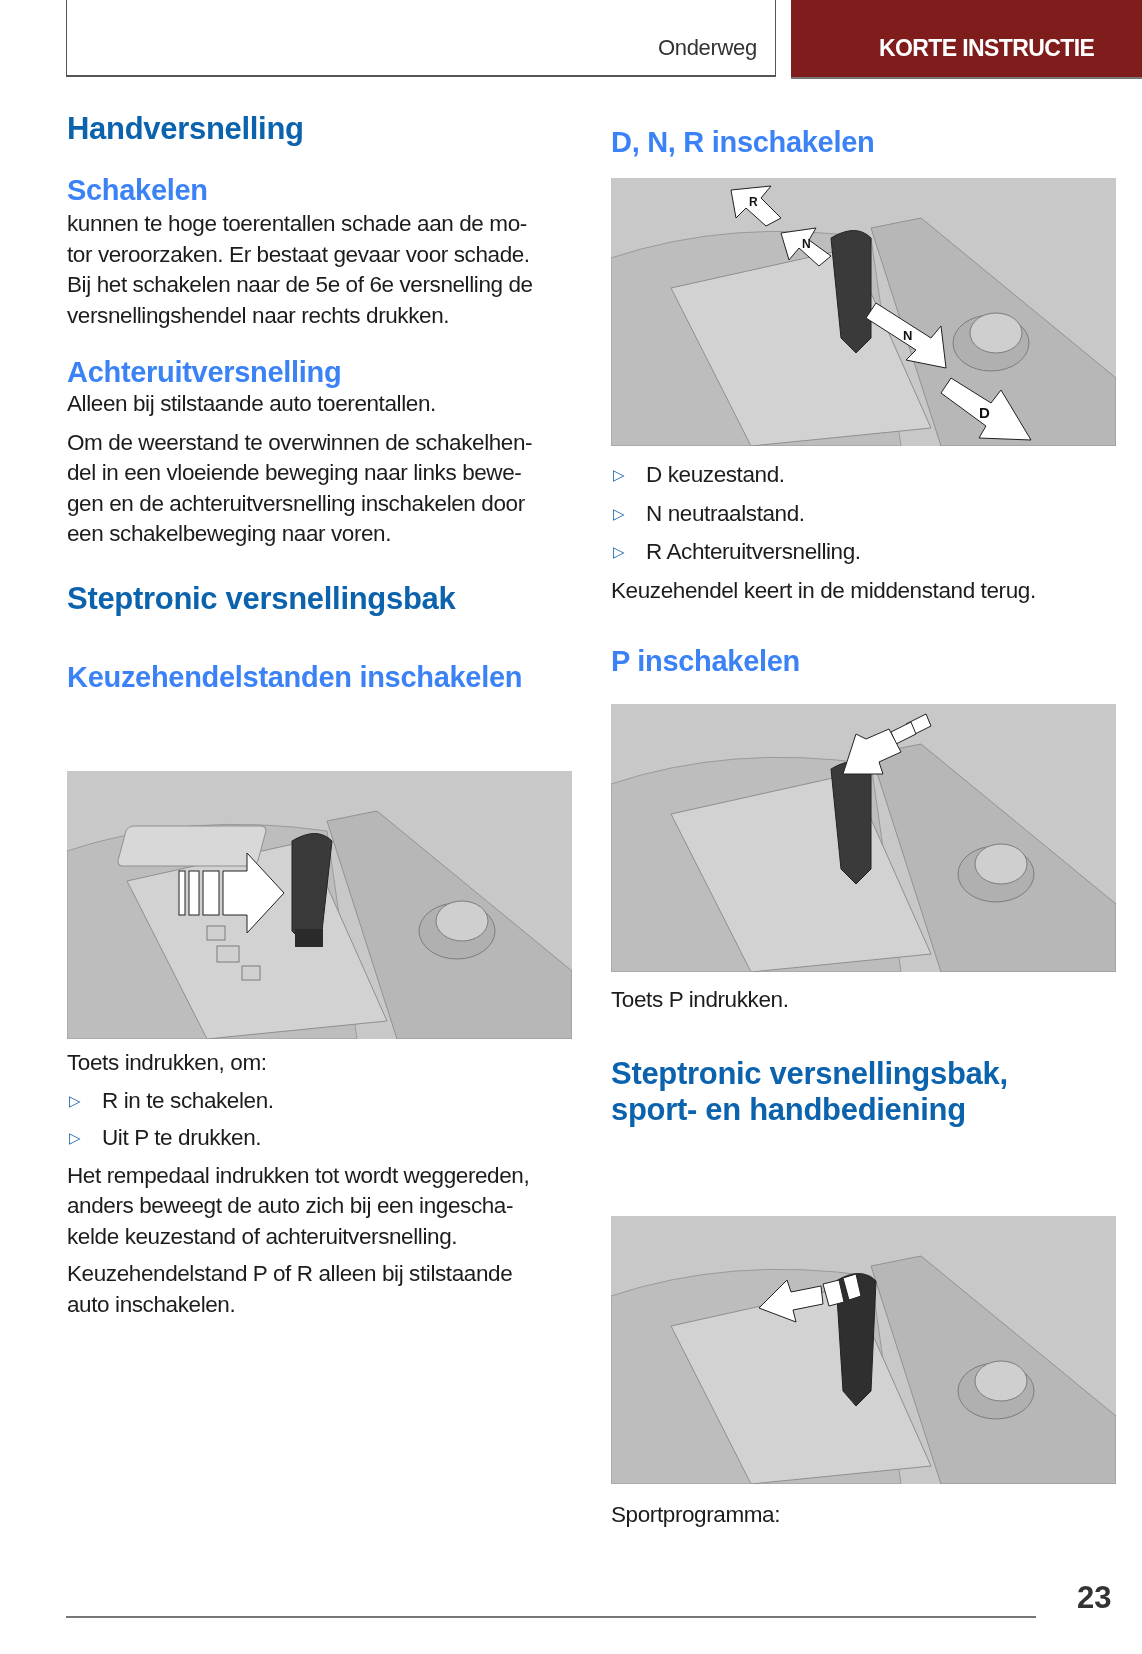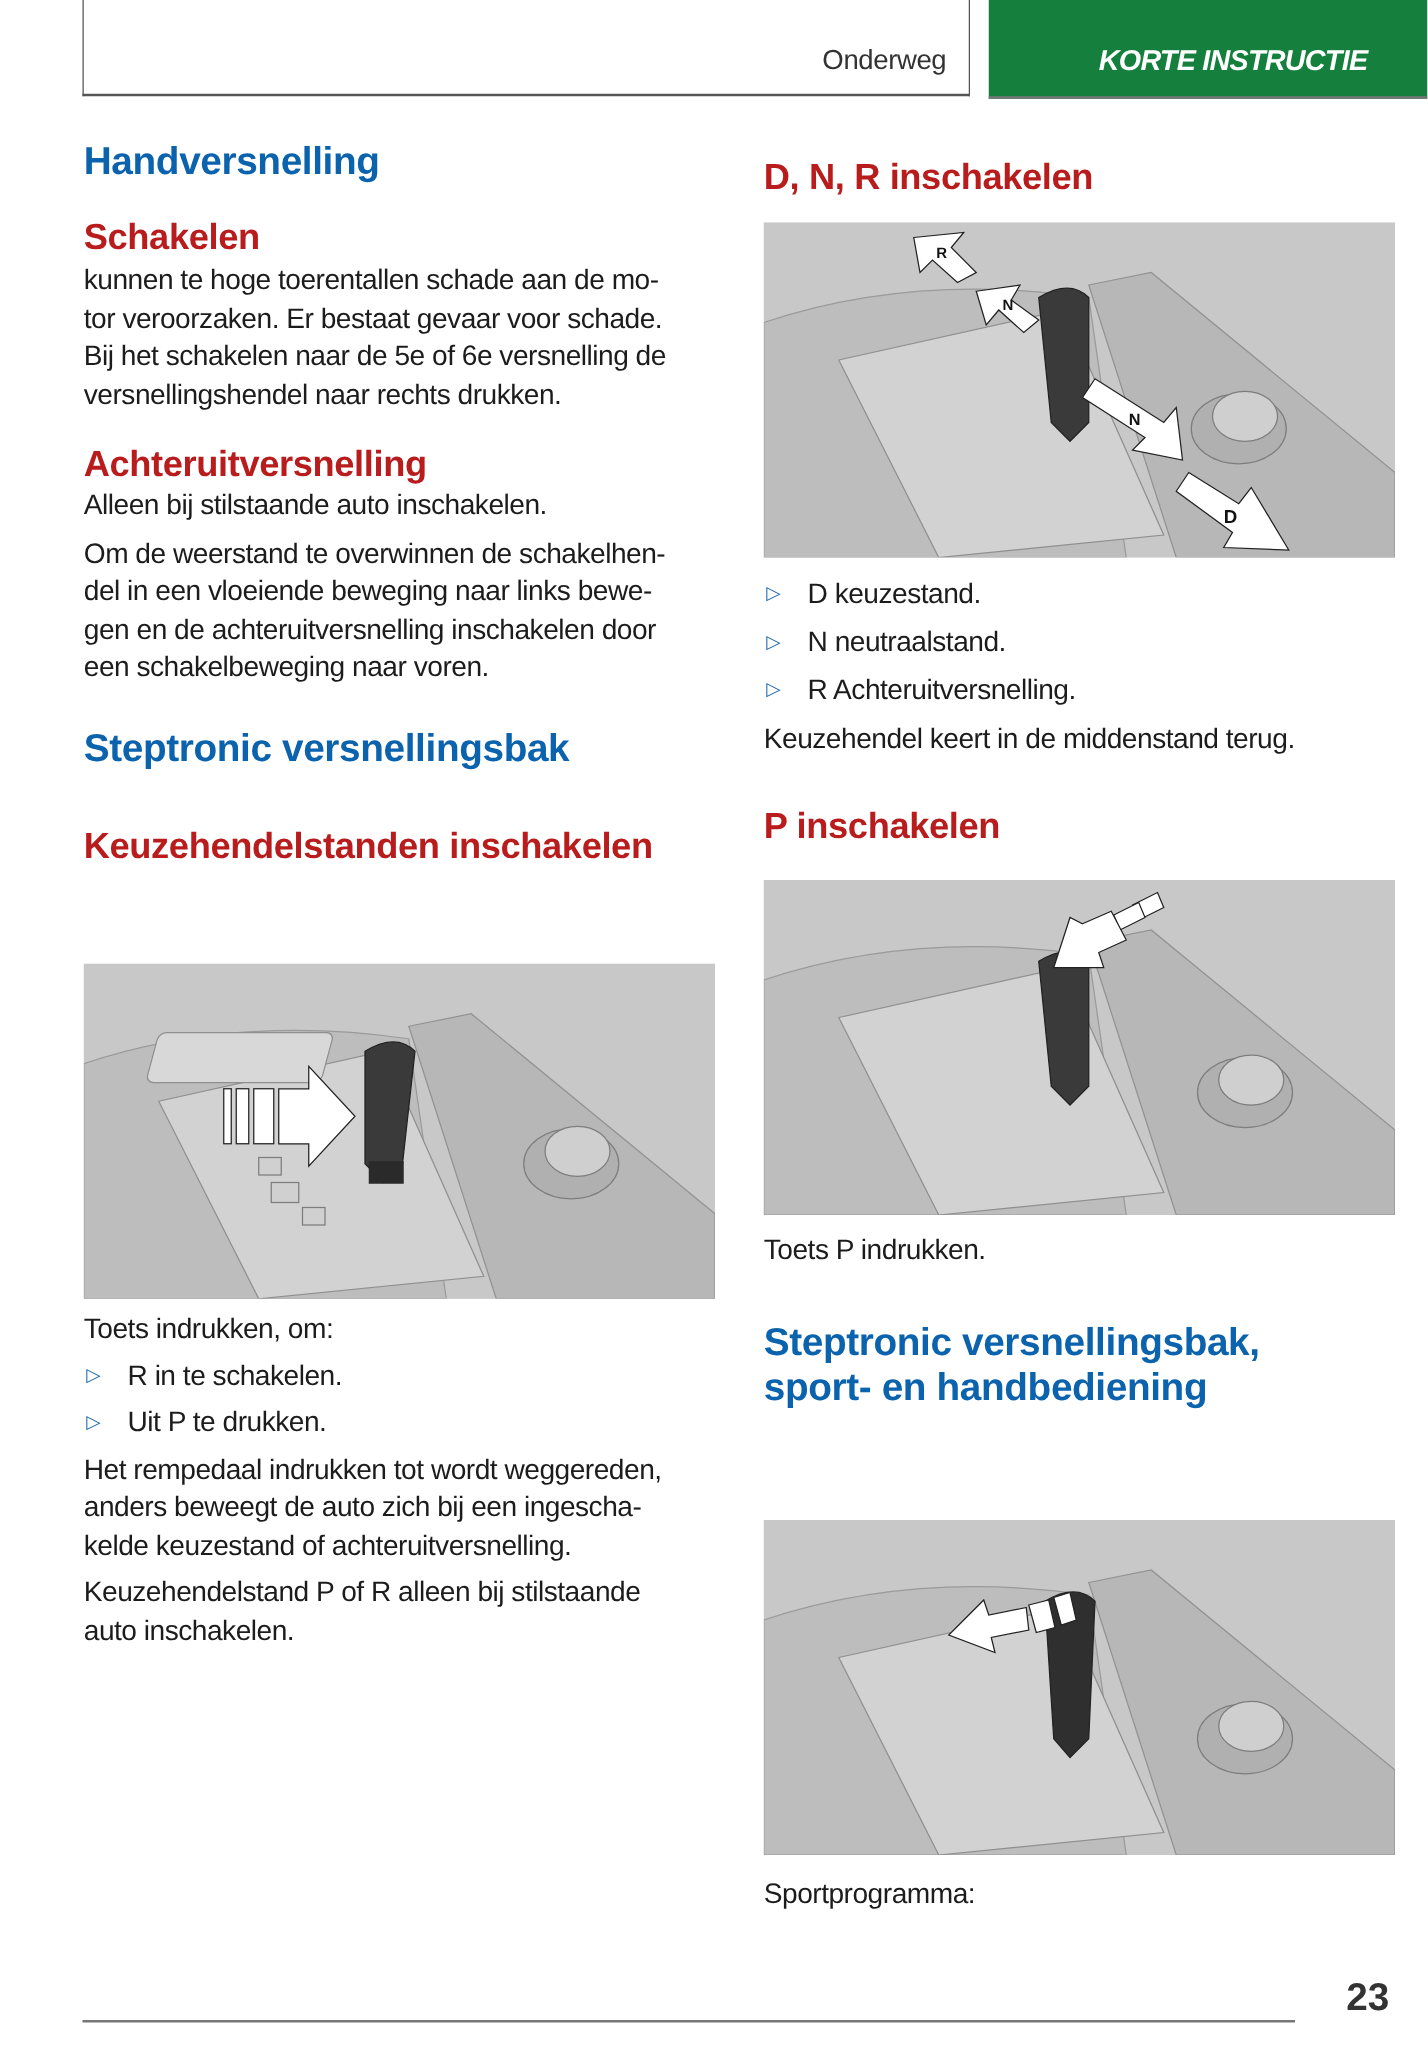--- a/index.html
+++ b/index.html
@@ -4,31 +4,31 @@
 <style>
   html, body { margin: 0; padding: 0; background: #ffffff; }
   body { width: 1142px; height: 1654px; position: relative; overflow: hidden;
          font-family: "Liberation Sans", "DejaVu Sans", sans-serif; color: #1c1c1c; }
 
   
   .hdr-box { position: absolute; left: 66px; top: 0; width: 710px; height: 77px;
              border-left: 1px solid #555; border-right: 1px solid #555; border-bottom: 2px solid #555;
              box-sizing: border-box; }
   .hdr-section { position: absolute; right: 18px; bottom: 14px; font-size: 22px; color: #333; letter-spacing: -0.3px; }
-  .hdr-tab { position: absolute; left: 791px; top: 0; width: 351px; height: 79px; background: #15803d;
-             border-bottom: 2px solid #777; box-sizing: border-box; font-style: italic; }
+  .hdr-tab { position: absolute; left: 791px; top: 0; width: 351px; height: 79px; background: #7f1d1d;
+             border-bottom: 2px solid #777; box-sizing: border-box; }
   .hdr-tab span { position: absolute; left: 88px; bottom: 15px; color: #fff; font-weight: bold;
                   font-size: 23px; letter-spacing: -0.6px; }
 
   .col { position: absolute; width: 505px; }
   .col-left { left: 67px; top: 108px; }
   .col-right { left: 611px; top: 120px; }
 
   h1 { margin: 0; font-size: 31px; font-weight: bold; color: #0b62ad; letter-spacing: -0.3px; line-height: 36px; }
-  h2 { margin: 0; font-size: 29px; font-weight: bold; color: #b91c1c; letter-spacing: -0.3px; line-height: 34px; }
+  h2 { margin: 0; font-size: 29px; font-weight: bold; color: #3b82f6; letter-spacing: -0.3px; line-height: 34px; }
   p { margin: 0; font-size: 22.5px; line-height: 30.5px; letter-spacing: -0.4px; }
   .bul { position: relative; padding-left: 35px; font-size: 22.5px; line-height: 30.5px; letter-spacing: -0.4px; }
   .bul .tri { position: absolute; left: 2px; top: 0; color: #1b66ad; font-size: 15px; }
 
   .fig { position: absolute; width: 505px; height: 268px; background: #c9c9c9; overflow: hidden; }
   .fig svg { display: block; }
 
   .footer-line { position: absolute; left: 66px; top: 1616px; width: 970px; height: 2px; background: #777; }
   .page-num { position: absolute; left: 1077px; top: 1580px; font-size: 31px; font-weight: bold; color: #333; }
 </style>
@@ -46,21 +46,21 @@
   <h1 style="margin-top:3px">Handversnelling</h1>
   <h2 style="margin-top:26px">Schakelen</h2>
   <div style="margin-top:2px">
     <p>kunnen te hoge toerentallen schade aan de mo-</p>
     <p>tor veroorzaken. Er bestaat gevaar voor schade.</p>
     <p>Bij het schakelen naar de 5e of 6e versnelling de</p>
     <p>versnellingshendel naar rechts drukken.</p>
   </div>
 
   <h2 style="margin-top:24px">Achteruitversnelling</h2>
-  <p>Alleen bij stilstaande auto inschakelen.</p>
+  <p>Alleen bij stilstaande auto toerentallen.</p>
   <div style="margin-top:8px">
     <p>Om de weerstand te overwinnen de schakelhen-</p>
     <p>del in een vloeiende beweging naar links bewe-</p>
     <p>gen en de achteruitversnelling inschakelen door</p>
     <p>een schakelbeweging naar voren.</p>
   </div>
 
   <h1 style="margin-top:31px">Steptronic versnellingsbak</h1>
   <h2 style="margin-top:43px">Keuzehendelstanden inschakelen</h2>
 </div>

